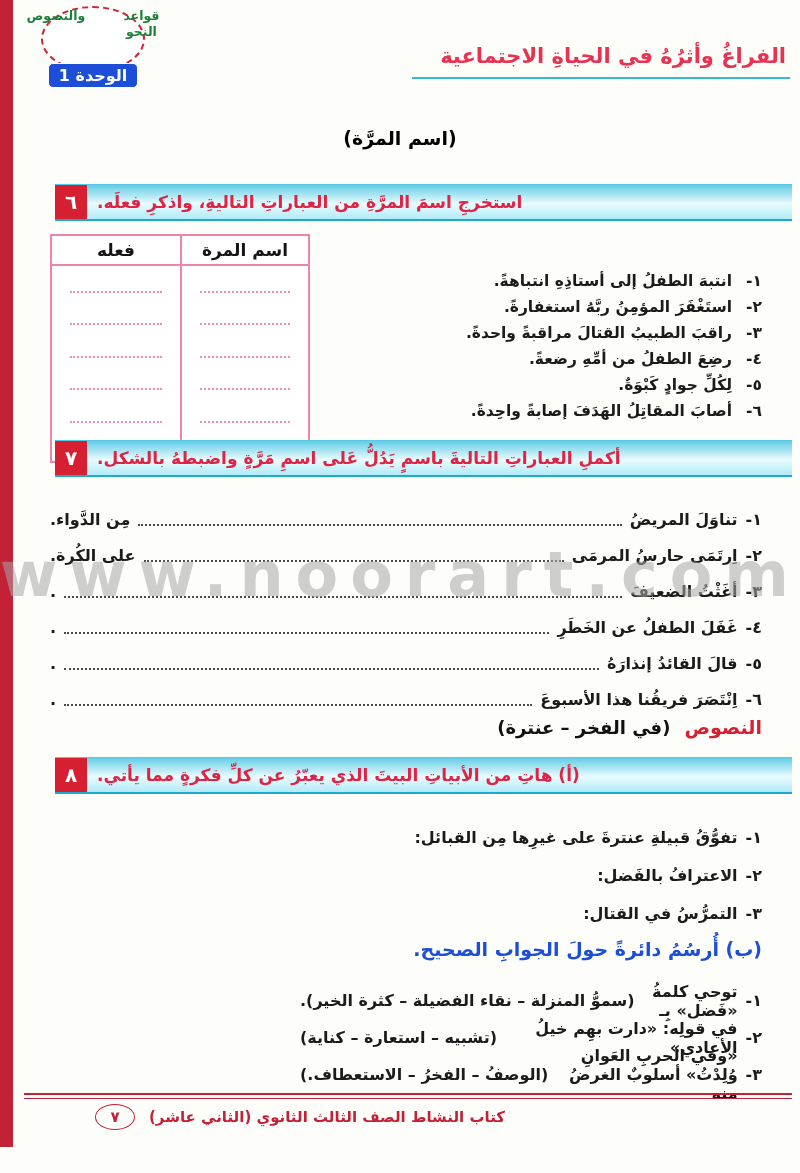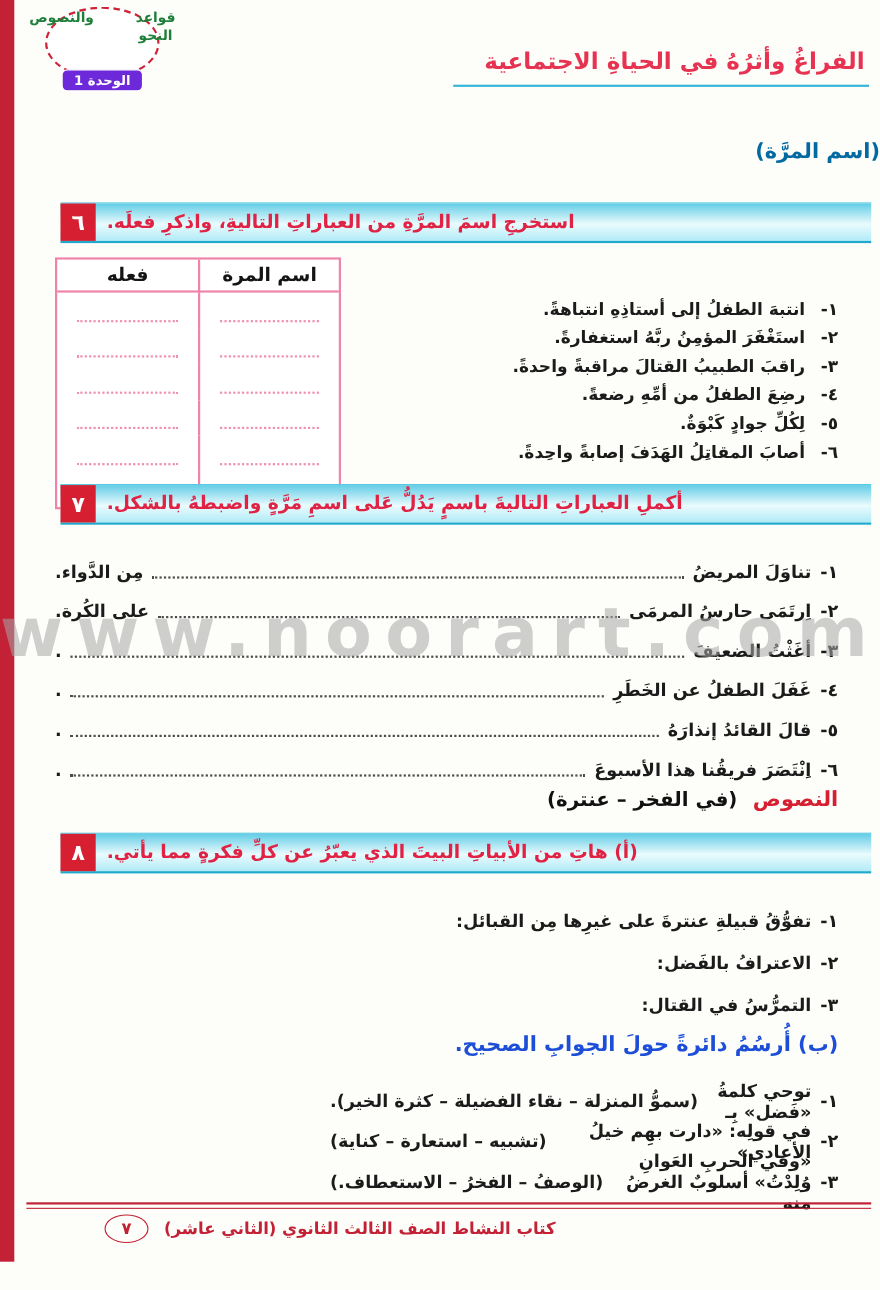--- a/index.html
+++ b/index.html
@@ -18,36 +18,36 @@
   .badge-cloud {
     width:100px; height:62px; margin:0 auto;
     border:2.5px dashed #cf2238; border-radius:50%;
     background:#fff; display:flex; flex-direction:row;
     align-items:flex-start; justify-content:center;
     color:#1d7f3a; font-weight:bold; font-size:12.5px;
     direction:rtl; line-height:1.3; text-align:center;gap:38px;
   }
   .badge-unit {
     position:relative; margin:-9px auto 0; width:fit-content;
-    background:#6d28d9; color:#fff; font-size:12px; font-weight:bold;
+    background:#1d4ed8; color:#fff; font-size:16px; font-weight:bold;
     padding:2px 10px; border-radius:5px; direction:rtl;
     border:1.5px solid #fff; white-space:nowrap;
   }
 
   
   .page-title {
     position:absolute; top:44px; right:10px;
     direction:rtl; color:#e73352; font-size:21px; font-weight:bold;
     padding:0 4px 9px 28px; border-bottom:2.5px solid #36b7d7;
     white-space:nowrap;
   }
   .subtitle {
     position:absolute; top:127px; left:0; width:100%;
-    text-align:right; direction:rtl;
-    font-size:19px; font-weight:bold; color:#0369a1;
+    text-align:center; direction:rtl;
+    font-size:19px; font-weight:bold; color:#000000;
   }
 
   
   .qbar {
     position:absolute; left:55px; right:8px; height:34px;
     display:flex; align-items:center; direction:ltr;
     background:linear-gradient(180deg,#63cde6 0%,#eafbfd 55%,#b0ebf7 100%);
     border-bottom:2px solid #1ea9cd; border-top:1px solid #55c8e2;
   }
   .qnum {

